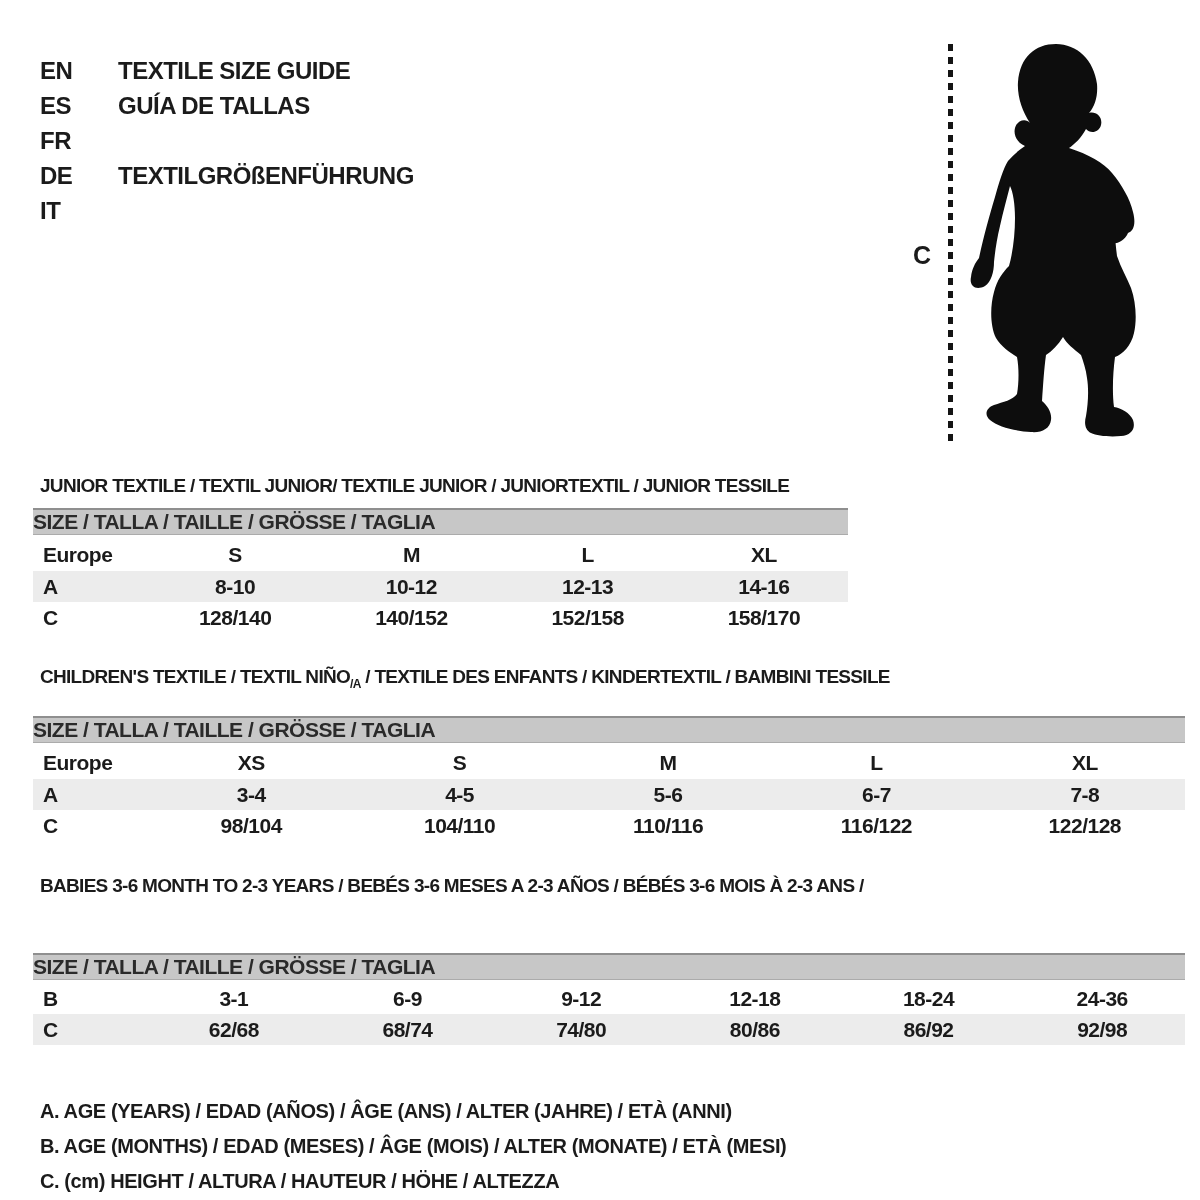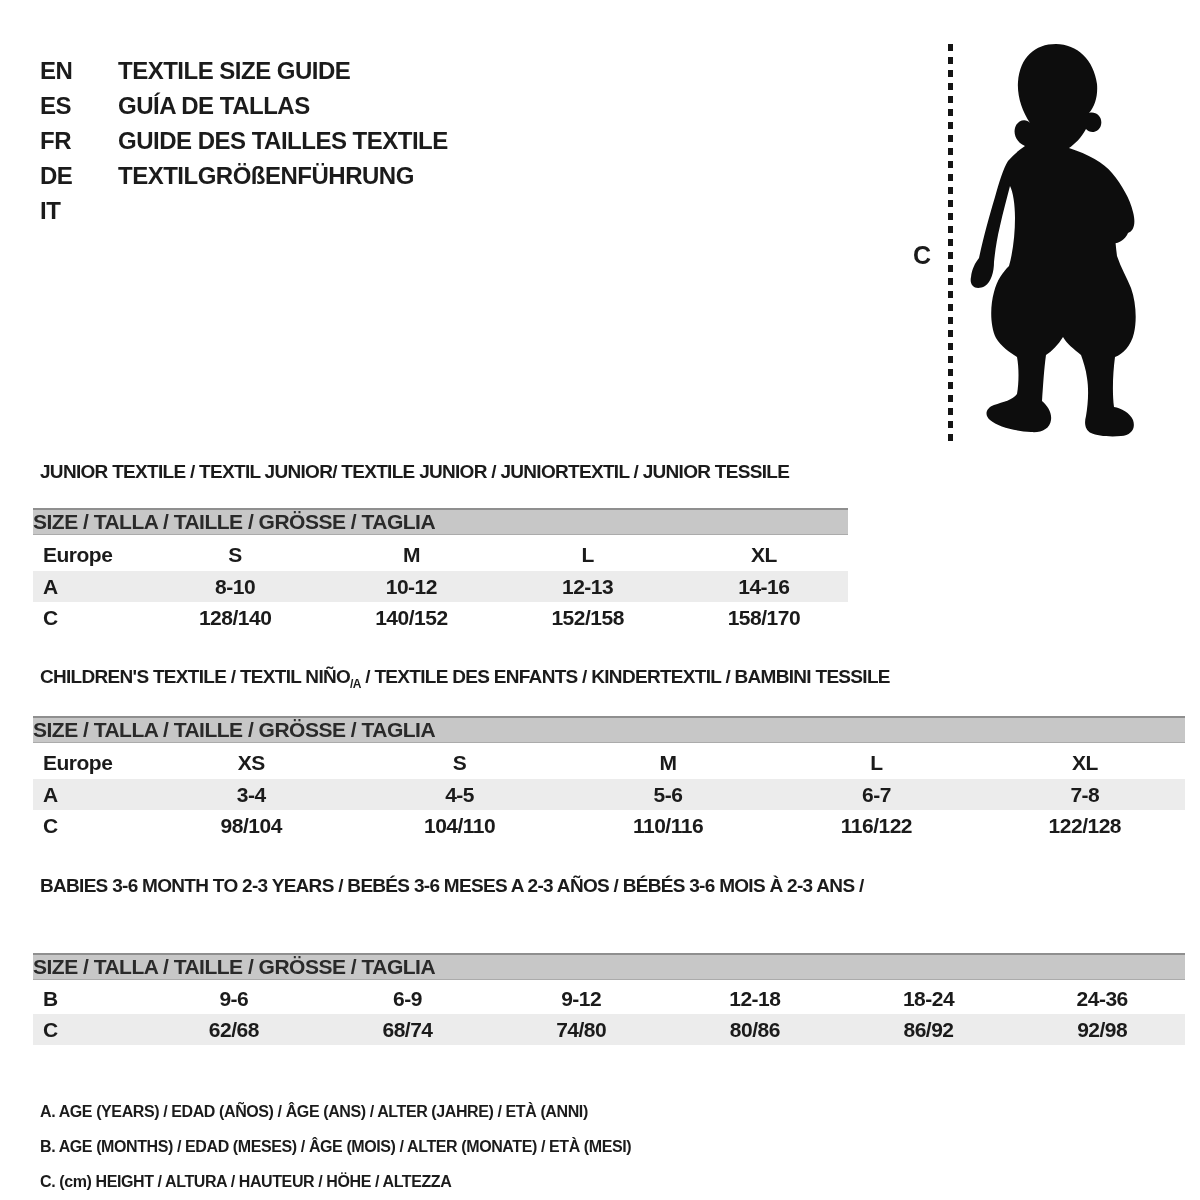--- a/index.html
+++ b/index.html
@@ -34,39 +34,38 @@
     font-size:21px; font-weight:bold; letter-spacing:-0.5px; color:#2a2a2a;
   }
   .trow { display:flex; align-items:center; height:31px; font-size:21px; font-weight:bold; letter-spacing:-0.5px;gap:8px; }
   .trow.thead { height:33px; margin-top:3px; }
   .trow.first { margin-top:3px; }
   .trow.alt { background:#ececec; }
   .cell { flex:1 1 0; text-align:center; }
   .cell.lbl { flex:0 0 110px; text-align:left; padding-left:10px; box-sizing:border-box; }
   
   .legend { position:absolute; left:40px; top:1070px; }
-  .legend-line { font-size:16px; font-weight:bold; letter-spacing:-0.4px; line-height:35px; }
+  .legend-line { font-size:20px; font-weight:bold; letter-spacing:-0.4px; line-height:35px; }
 </style>
 </head>
 <body>
 
 <div class="page">
 
   <div class="lang">
     <div class="lang-row">
       <span class="lang-code">EN</span>
       <span>TEXTILE SIZE GUIDE</span>
     </div>
     <div class="lang-row">
       <span class="lang-code">ES</span>
       <span>GUÍA DE TALLAS</span>
     </div>
     <div class="lang-row">
       <span class="lang-code">FR</span>
-      <span>GUIDE DES TAILLES TEXTILE</span>
     </div>
     <div class="lang-row">
       <span class="lang-code">DE</span>
       <span>TEXTILGRÖßENFÜHRUNG</span>
     </div>
     <div class="lang-row">
       <span class="lang-code">IT</span>
     </div>
   </div>
 
@@ -94,21 +93,21 @@
       C 27 286 27 266 31 252 C 34 240 40 232 46 226
       C 50 212 52 194 52 178 C 52 164 50 152 47 146
       C 44 158 40 172 37 186 C 34 198 32 212 31 222
       C 31 232 28 242 22 246 C 13 251 6 246 8 237
       C 9 229 12 223 16 218 C 20 199 26 177 32 157
       C 36 143 40 129 45 121 C 50 115 56 110 62 106
       C 55 103 50 96 52 88 C 54 80 63 78 67 83
       C 59 71 54 56 55 42 C 57 17 72 4 93 4 Z"></path>
   </svg>
 
-  <div class="section-title" style="top:436px;">JUNIOR TEXTILE / TEXTIL JUNIOR/ TEXTILE JUNIOR / JUNIORTEXTIL / JUNIOR TESSILE</div>
+  <div class="section-title" style="top:450px;">JUNIOR TEXTILE / TEXTIL JUNIOR/ TEXTILE JUNIOR / JUNIORTEXTIL / JUNIOR TESSILE</div>
 
   <div class="tbl" style="top:484px; width:815px;">
     <div class="tbl-bar">SIZE / TALLA / TAILLE / GRÖSSE / TAGLIA</div>
     <div class="trow thead">
       <div class="cell lbl">Europe</div>
       <div class="cell">S</div>
       <div class="cell">M</div>
       <div class="cell">L</div>
       <div class="cell">XL</div>
     </div>
@@ -161,21 +160,21 @@
   </div>
 
   <div class="section-title two-line" style="top:845px;">
     <div>BABIES 3-6 MONTH TO 2-3 YEARS / BEBÉS 3-6 MESES A 2-3 AÑOS / BÉBÉS 3-6 MOIS À 2-3 ANS /</div>
   </div>
 
   <div class="tbl" style="top:929px; width:1152px;">
     <div class="tbl-bar">SIZE / TALLA / TAILLE / GRÖSSE / TAGLIA</div>
     <div class="trow first">
       <div class="cell lbl">B</div>
-      <div class="cell">9-6</div>
+      <div class="cell">3-1</div>
       <div class="cell">6-9</div>
       <div class="cell">9-12</div>
       <div class="cell">12-18</div>
       <div class="cell">18-24</div>
       <div class="cell">24-36</div>
     </div>
     <div class="trow alt">
       <div class="cell lbl">C</div>
       <div class="cell">62/68</div>
       <div class="cell">68/74</div>

